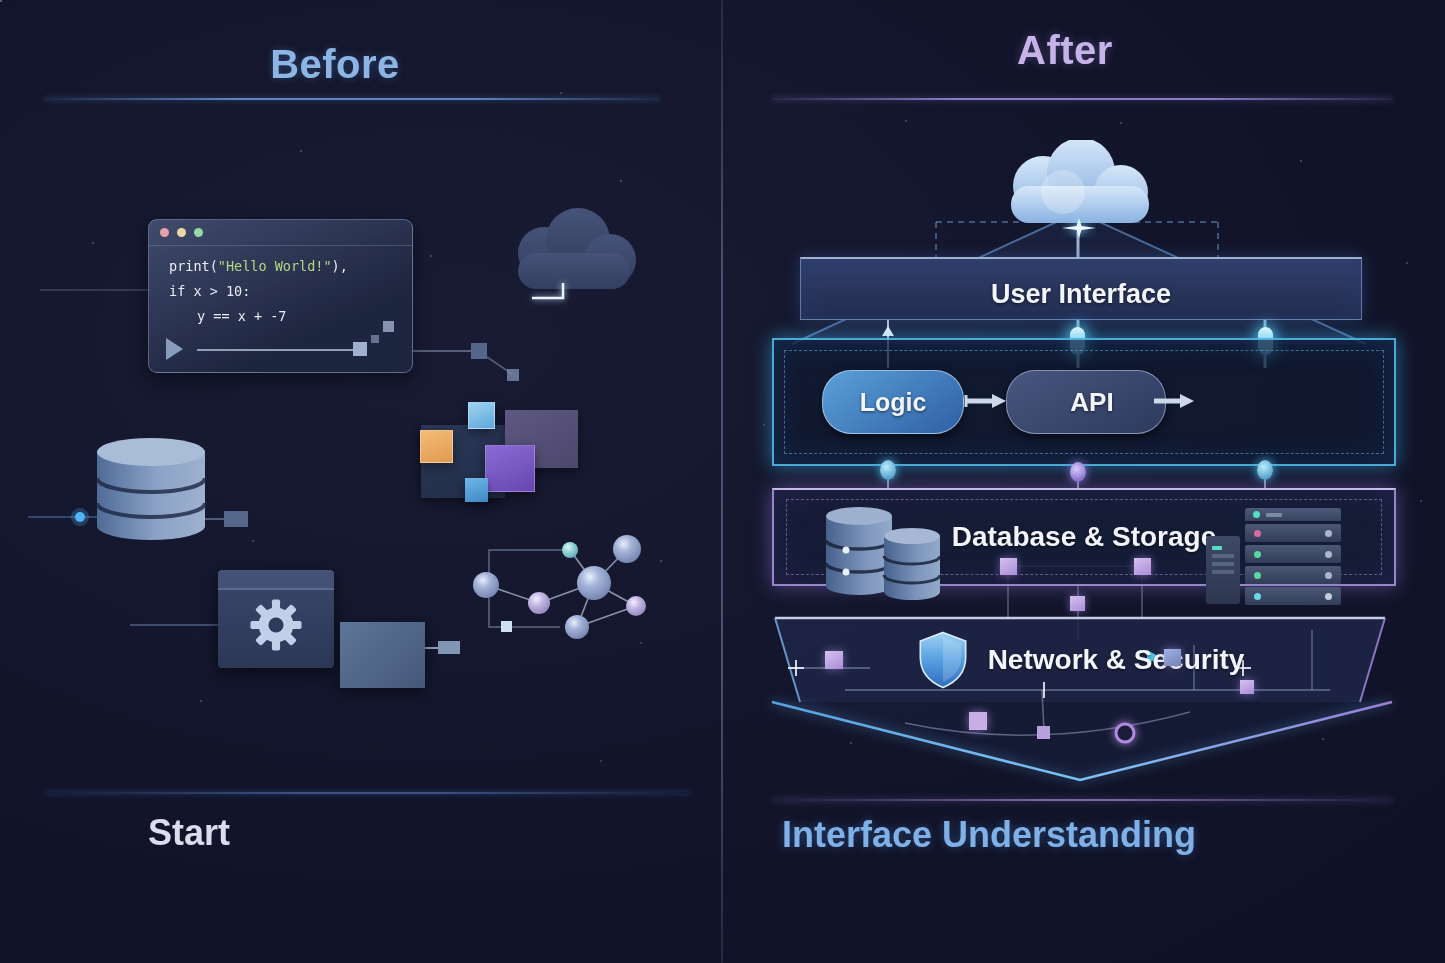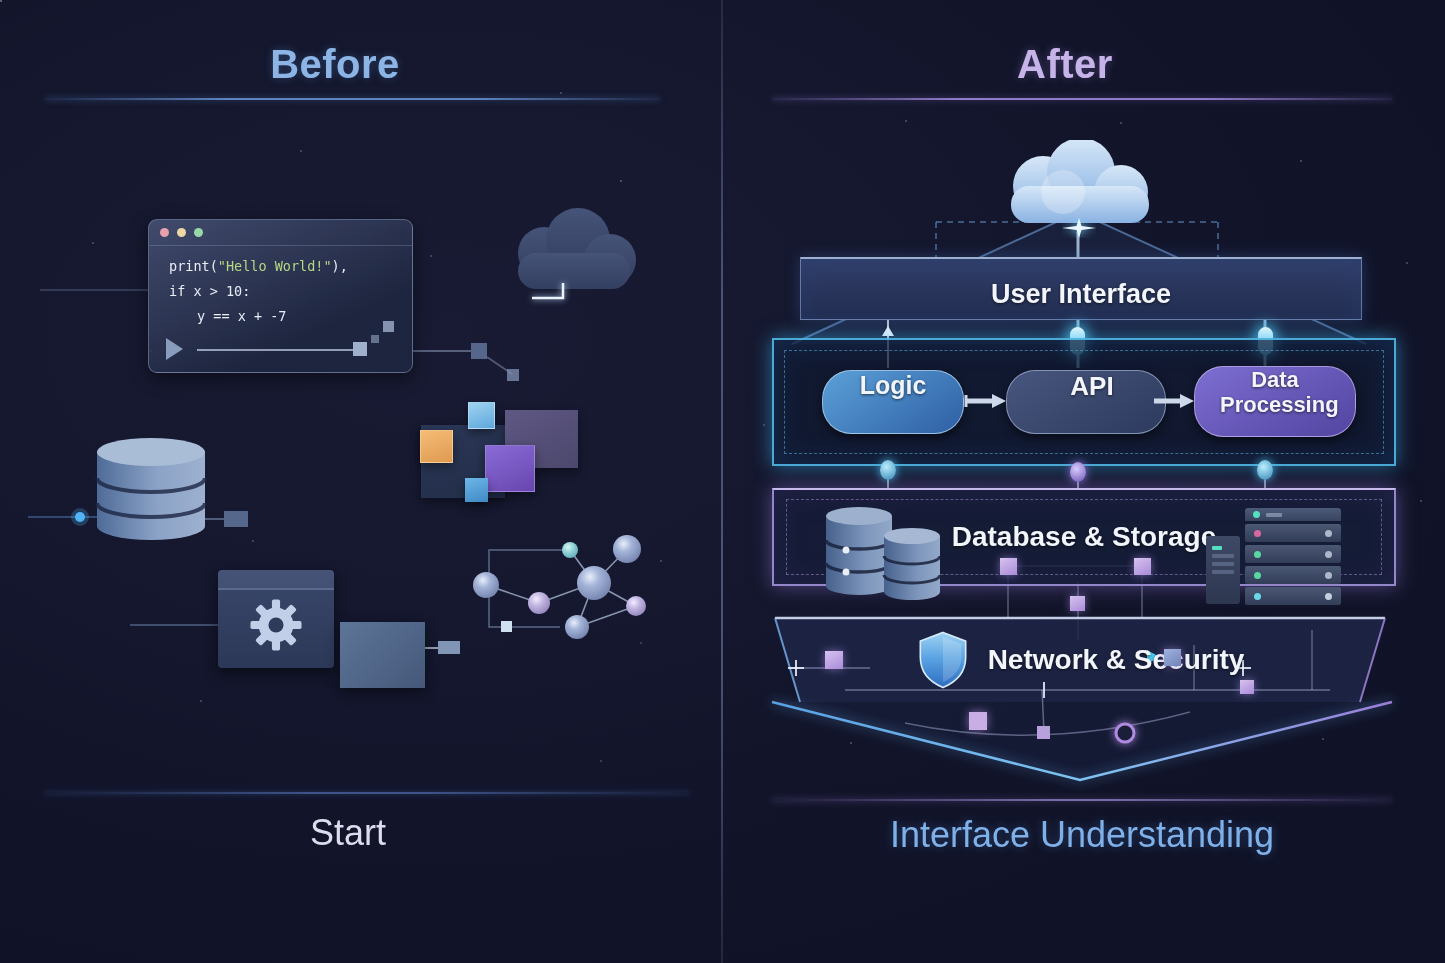--- a/index.html
+++ b/index.html
@@ -3,28 +3,28 @@
 <meta charset="utf-8">
 <style>
   html,body{margin:0;padding:0;background:#0d1022;}
   #stage{position:relative;width:1445px;height:963px;overflow:hidden;
     background:radial-gradient(ellipse at 30% 35%, #181b33 0%, #12152a 55%, #0f1226 100%);
     font-family:"Liberation Sans", sans-serif;}
   .abs{position:absolute;}
   
   .panel-title{font-size:40px;font-weight:bold;letter-spacing:.5px;text-align:center;width:300px;}
   .title-before{left:185px;top:42px;color:#8cb4e4;text-shadow:0 0 8px rgba(90,140,210,.35);}
-  .title-after{left:915px;top:42px;color:#c6b4e8;text-shadow:0 0 8px rgba(160,130,220,.35);}
+  .title-after{left:915px;top:28px;color:#c6b4e8;text-shadow:0 0 8px rgba(160,130,220,.35);}
   .title-rule{height:2px;top:98px;}
   .rule-before{left:45px;width:615px;background:linear-gradient(90deg,rgba(60,90,150,.2),#5d84c0 30%,#5d84c0 70%,rgba(60,90,150,.2));box-shadow:0 0 6px rgba(90,140,210,.5);}
   .rule-after{left:772px;width:620px;background:linear-gradient(90deg,rgba(110,90,170,.2),#8f7cc8 30%,#8f7cc8 70%,rgba(110,90,170,.2));box-shadow:0 0 6px rgba(150,120,220,.5);}
   
   .divider{left:721px;top:0;width:2px;height:963px;background:linear-gradient(180deg,rgba(90,100,140,.25),rgba(110,120,160,.6) 30%,rgba(110,120,160,.6) 70%,rgba(90,100,140,.25));}
   
-  .footer-label{font-size:36px;font-weight:normal;text-align:center;}
+  .footer-label{font-size:36px;font-weight:bold;}
   .footer-start{left:148px;top:812px;width:400px;color:#dcdcec;}
   .footer-integrated{left:782px;top:814px;width:600px;color:#7fb0e8;text-shadow:0 0 10px rgba(80,140,220,.4);}
   .bottom-rule{height:2px;}
   .rule-bl{left:45px;top:792px;width:645px;background:linear-gradient(90deg,rgba(40,60,110,.15),#3c5288 40%,#3c5288 60%,rgba(40,60,110,.15));box-shadow:0 0 5px rgba(70,110,190,.45);}
   .rule-br{left:772px;top:799px;width:620px;background:linear-gradient(90deg,rgba(60,50,100,.2),#7a6aa8 45%,#7a6aa8 55%,rgba(60,50,100,.2));box-shadow:0 0 6px rgba(140,110,200,.5);}
   
   .code-window{left:148px;top:219px;width:263px;height:152px;border-radius:9px;
     background:linear-gradient(155deg,rgba(82,94,132,.72),rgba(30,38,64,.92) 70%);
     border:1px solid rgba(160,178,215,.45);box-shadow:0 6px 18px rgba(0,0,0,.45);}
   .cw-bar{height:25px;border-bottom:1px solid rgba(150,165,200,.3);display:flex;align-items:center;padding-left:11px;gap:8px;}
@@ -53,21 +53,21 @@
   
   .ui-bar{left:800px;top:257px;width:560px;height:60px;background:linear-gradient(180deg,#32406c,#222c4e);
     border:1px solid rgba(150,175,220,.55);border-top:2px solid rgba(190,210,240,.8);
     box-shadow:0 0 14px rgba(70,110,190,.35), inset 0 0 25px rgba(40,60,110,.6);
     display:flex;align-items:center;justify-content:center;}
   .layer-text{color:#f2f5fb;font-weight:bold;text-shadow:0 1px 3px rgba(0,0,0,.6);}
   .ui-bar .layer-text{font-size:27px;margin-top:11px;}
   .logic-container{left:772px;top:338px;width:620px;height:124px;background:rgba(16,26,50,.72);
     border:2px solid rgba(86,196,242,.85);box-shadow:0 0 18px rgba(60,180,240,.55), inset 0 0 30px rgba(30,80,140,.35);}
   .logic-inner{position:absolute;left:10px;top:10px;right:10px;bottom:10px;border:1px dashed rgba(100,190,240,.5);}
-  .flow-box{position:absolute;display:flex;justify-content:center;text-align:center;box-shadow:0 4px 10px rgba(0,0,0,.5);border-radius:29px;}
+  .flow-box{position:absolute;display:flex;align-items:center;justify-content:center;text-align:center;box-shadow:0 4px 10px rgba(0,0,0,.5);border-radius:29px;}
   .box-logic{left:48px;top:30px;width:140px;height:62px;background:linear-gradient(145deg,#5fa5dc 0%,#5ba0d8 0%,#2e5fa4 100%);border:1px solid rgba(190,220,245,.7);}
   .box-logic .layer-text{font-size:25px;}
   .box-api{left:232px;top:30px;width:146px;height:62px;background:linear-gradient(150deg,#48567e,#2d3a5e);border:1px solid rgba(165,180,215,.7);padding-left:12px;}
   .box-api .layer-text{font-size:26px;}
   .box-dp{left:420px;top:26px;width:160px;height:69px;background:linear-gradient(150deg,#7d6ed2,#5244a0);border:1px solid rgba(200,185,240,.7);}
   .box-dp .layer-text{font-size:22px;line-height:25px;}
   .db-band{left:772px;top:488px;width:620px;height:94px;background:rgba(22,30,58,.8);
     border:2px solid rgba(172,152,228,.85);border-top:2px solid rgba(210,195,245,.95);
     box-shadow:0 0 18px rgba(150,120,220,.5), inset 0 0 30px rgba(60,50,110,.35);
     display:flex;align-items:center;justify-content:center;}
@@ -325,23 +325,20 @@
   <div class="abs capsule" style="left:1258px;top:327px;"></div>
 
   <div class="abs logic-container">
     <div class="logic-inner"></div>
     <div class="flow-box box-logic">
       <span class="layer-text">Logic</span>
     </div>
     <div class="flow-box box-api">
       <span class="layer-text">API</span>
     </div>
-    <div class="flow-box box-dp">
-      <span class="layer-text" style="width:110px;">Data Processing</span>
-    </div>
     <svg class="abs" style="left:190px;top:53px;" width="42" height="16" viewBox="0 0 42 16">
       <line x1="2" y1="2" x2="2" y2="14" stroke="#cdd8ea" stroke-width="3"></line>
       <line x1="2" y1="8" x2="30" y2="8" stroke="#cdd8ea" stroke-width="5"></line>
       <polygon points="28,1 42,8 28,15" fill="#cdd8ea"></polygon>
     </svg>
     <svg class="abs" style="left:380px;top:53px;" width="40" height="16" viewBox="0 0 40 16">
       <line x1="0" y1="8" x2="28" y2="8" stroke="#cdd8ea" stroke-width="5"></line>
       <polygon points="26,1 40,8 26,15" fill="#cdd8ea"></polygon>
     </svg>
   </div>

